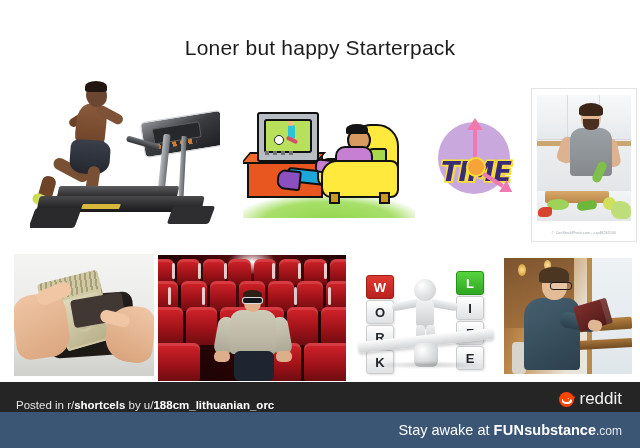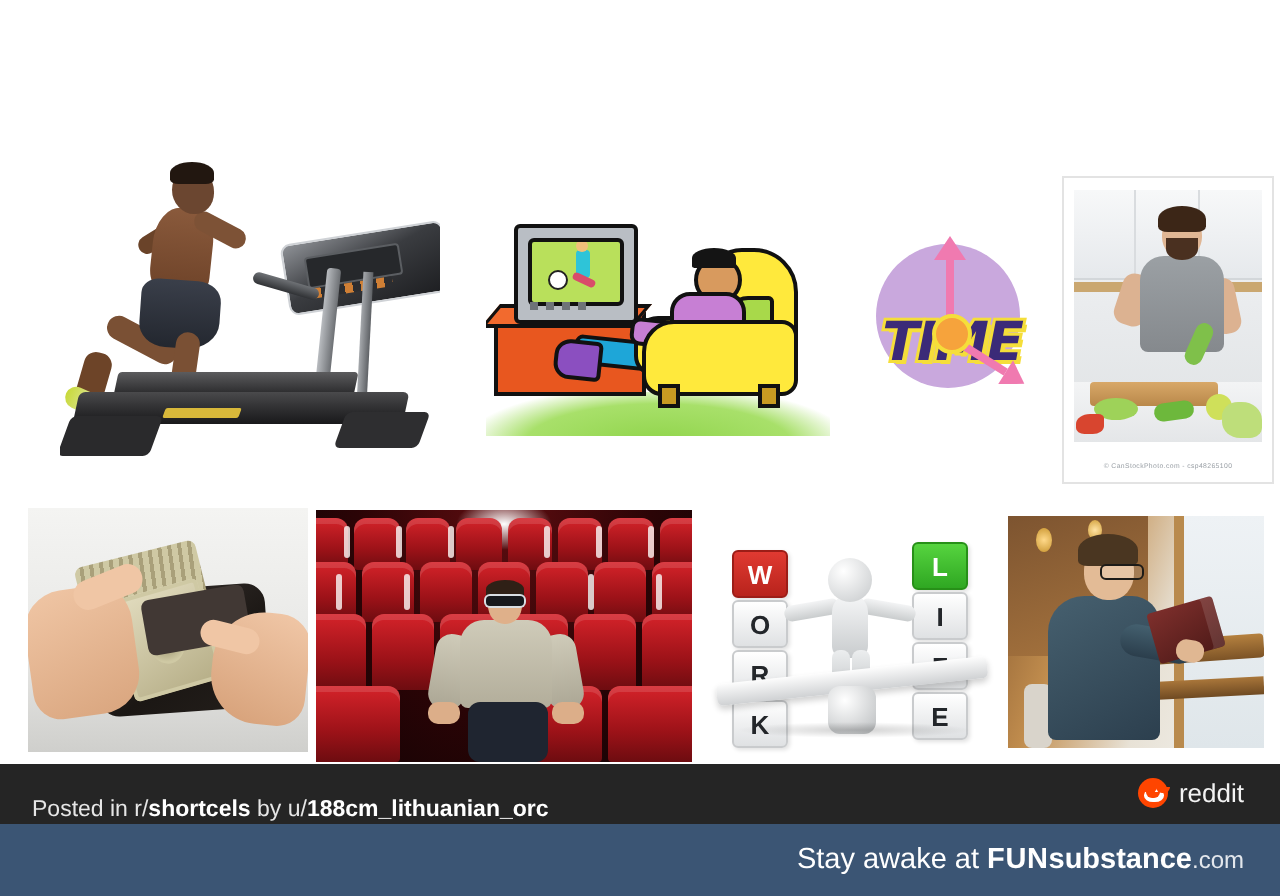--- a/index.html
+++ b/index.html
@@ -318,35 +318,36 @@
     font-family:"Liberation Sans", sans-serif;white-space:nowrap;}
   .reddit-credit b{font-weight:bold;color:#ffffff;}
   .reddit-logo{position:absolute;right:18px;top:7px;display:flex;align-items:center;gap:5px;}
   .reddit-mark{width:15px;height:15px;border-radius:50%;background:#ff4500;
     position:relative;display:block;}
   .reddit-mark:before{content:"";position:absolute;left:2.5px;top:5px;width:10px;height:7px;
     background:#fff;border-radius:50% 50% 45% 45%;}
   .reddit-mark:after{content:"";position:absolute;left:4px;top:7px;width:7px;height:3px;
     background:#ff4500;border-radius:0 0 4px 4px;box-shadow:
       -1.5px -2.5px 0 0 #ff4500, 5px -2.5px 0 0 #ff4500;}
-  .reddit-word{color:#f2f2f2;font-size:13px;font-family:"Liberation Sans", sans-serif;}
+  .reddit-word{color:#f2f2f2;font-size:17px;font-family:"Liberation Sans", sans-serif;}
   
   .fs-bar{position:absolute;left:0;top:412px;width:640px;height:36px;
     background:#3b5574;display:flex;align-items:center;justify-content:flex-end;}
   .fs-text{color:#ffffff;font-size:14.5px;margin-right:18px;
     font-family:"Liberation Sans", sans-serif;white-space:nowrap;}
   .fs-text .fun{font-weight:bold;letter-spacing:.3px;}
   .fs-text .sub{font-weight:bold;}
   .fs-text .dot{color:#e3e7ec;font-size:12px;}
 </style>
 </head>
 <body>
 
 <div class="meme">
 
+  <div class="title">Loner but happy Starterpack</div>
 
   <div class="panel" id="p-treadmill">
     <div class="tm-console">
       <div class="tm-screen"></div>
       <div class="tm-btns"></div>
     </div>
     <div class="tm-arm"></div>
     <div class="tm-post"></div>
     <div class="tm-post2"></div>
     <div class="run-arm2"></div>

